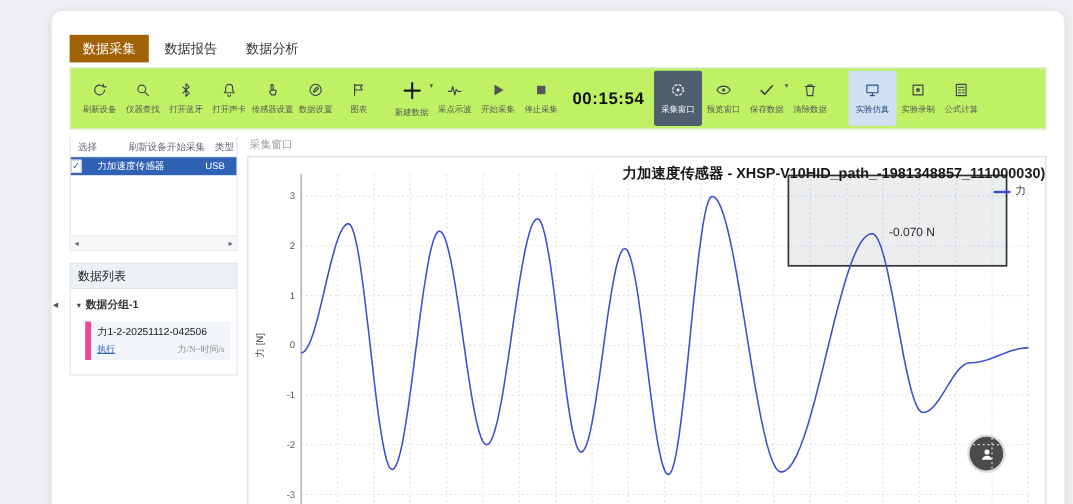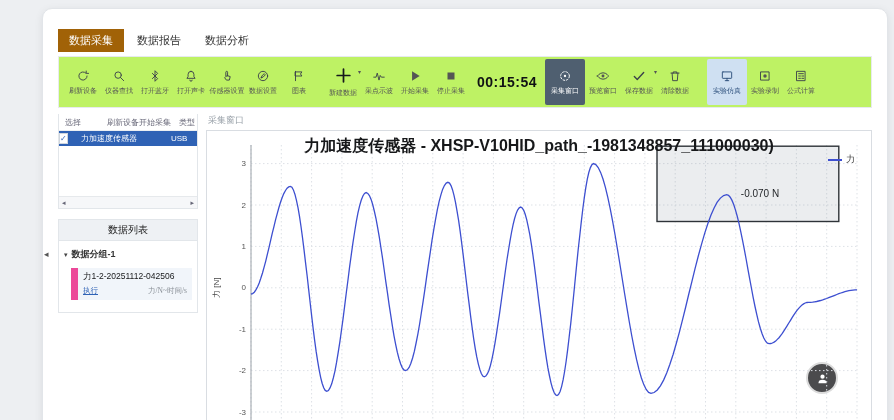--- a/index.html
+++ b/index.html
@@ -37,30 +37,30 @@
   .c0{width:22px;flex:0 0 auto;} .c1{width:58px;flex:0 0 auto;} .c2{width:32px;flex:0 0 auto;} .c3{width:24px;flex:0 0 auto;}
   .t-row{display:flex;align-items:center;background:#2f62b5;color:#fff;font-size:8px;height:15px;}
   .cbx{width:9px;height:9px;background:#fff;border:1px solid #d0d6dd;color:#2f62b5;font-size:8px;line-height:9px;
        text-align:center;margin:0 auto;}
   .dot{width:6px;height:6px;border-radius:50%;margin:0 auto;}
   .h-scroll{position:absolute;left:0;right:0;bottom:0;height:11px;background:#f6f7f9;border-top:1px solid #e6e9ec;
             display:flex;align-items:center;justify-content:space-between;font-size:7px;color:#667;padding:0 3px;}
   .data-list{border:1px solid #e2e6ea;border-top:none;padding:7px 5px 12px 5px;background:#fff;}
   .group-row{display:flex;align-items:center;gap:4px;font-size:9px;font-weight:bold;color:#333;}
   .group-row .caret{font-size:7px;color:#444;}
-  .data-item{margin:7px 0 0 7px;border-left:7px solid #ec4899;background:#f1f5fa;padding:3px 5px 4px 5px;}
+  .data-item{margin:7px 0 0 7px;border-left:5px solid #ec4899;background:#f1f5fa;padding:3px 5px 4px 5px;}
   .item-title{font-size:8.5px;color:#17181a;white-space:nowrap;}
   .item-sub{display:flex;justify-content:space-between;margin-top:3px;font-size:7.5px;}
   .item-sub .tag{color:#2f62b5;text-decoration:underline;} .item-sub .meta{color:#8a9097;font-family:Liberation Serif, serif;}
-  .gap-top{margin-top:10px;text-align:center;}
+  .gap-top{margin-top:10px;}
   
   .main-area{flex:1;margin-left:8px;min-width:0;}
   .area-label{font-size:9px;color:#98a0a8;margin:0 0 3px 2px;}
   .chart-box{position:relative;background:#fff;border:1px solid #d9dde2;height:310px;overflow:hidden;}
-  .chart-title{text-align:center;font-size:16px;font-weight:bold;color:#17181a;padding-top:5px;position:relative;z-index:2;}
+  .chart-title{text-align:right;font-size:12px;font-weight:bold;color:#17181a;padding-top:5px;position:relative;z-index:2;}
   .legend{position:absolute;top:22px;right:16px;display:flex;align-items:center;gap:4px;font-size:9px;color:#333;z-index:2;}
   .legend-line{display:inline-block;width:14px;height:2px;background:#3d4fd0;}
   #chart-svg{position:absolute;left:0;top:14px;width:100%;height:296px;z-index:1;}
   .grid{stroke:#dde1e6;stroke-width:1;stroke-dasharray:1.5 2.5;}
   .axis{stroke:#9aa1a8;stroke-width:1;}
   .tick{font-size:8px;fill:#555;text-anchor:end;}
   .ylab{font-size:8px;fill:#444;text-anchor:middle;}
   .selrect{fill:rgba(130,142,156,.16);stroke:#2e3338;stroke-width:1.4;}
   .sellab{font-size:10px;fill:#1e2124;text-anchor:middle;}
   

